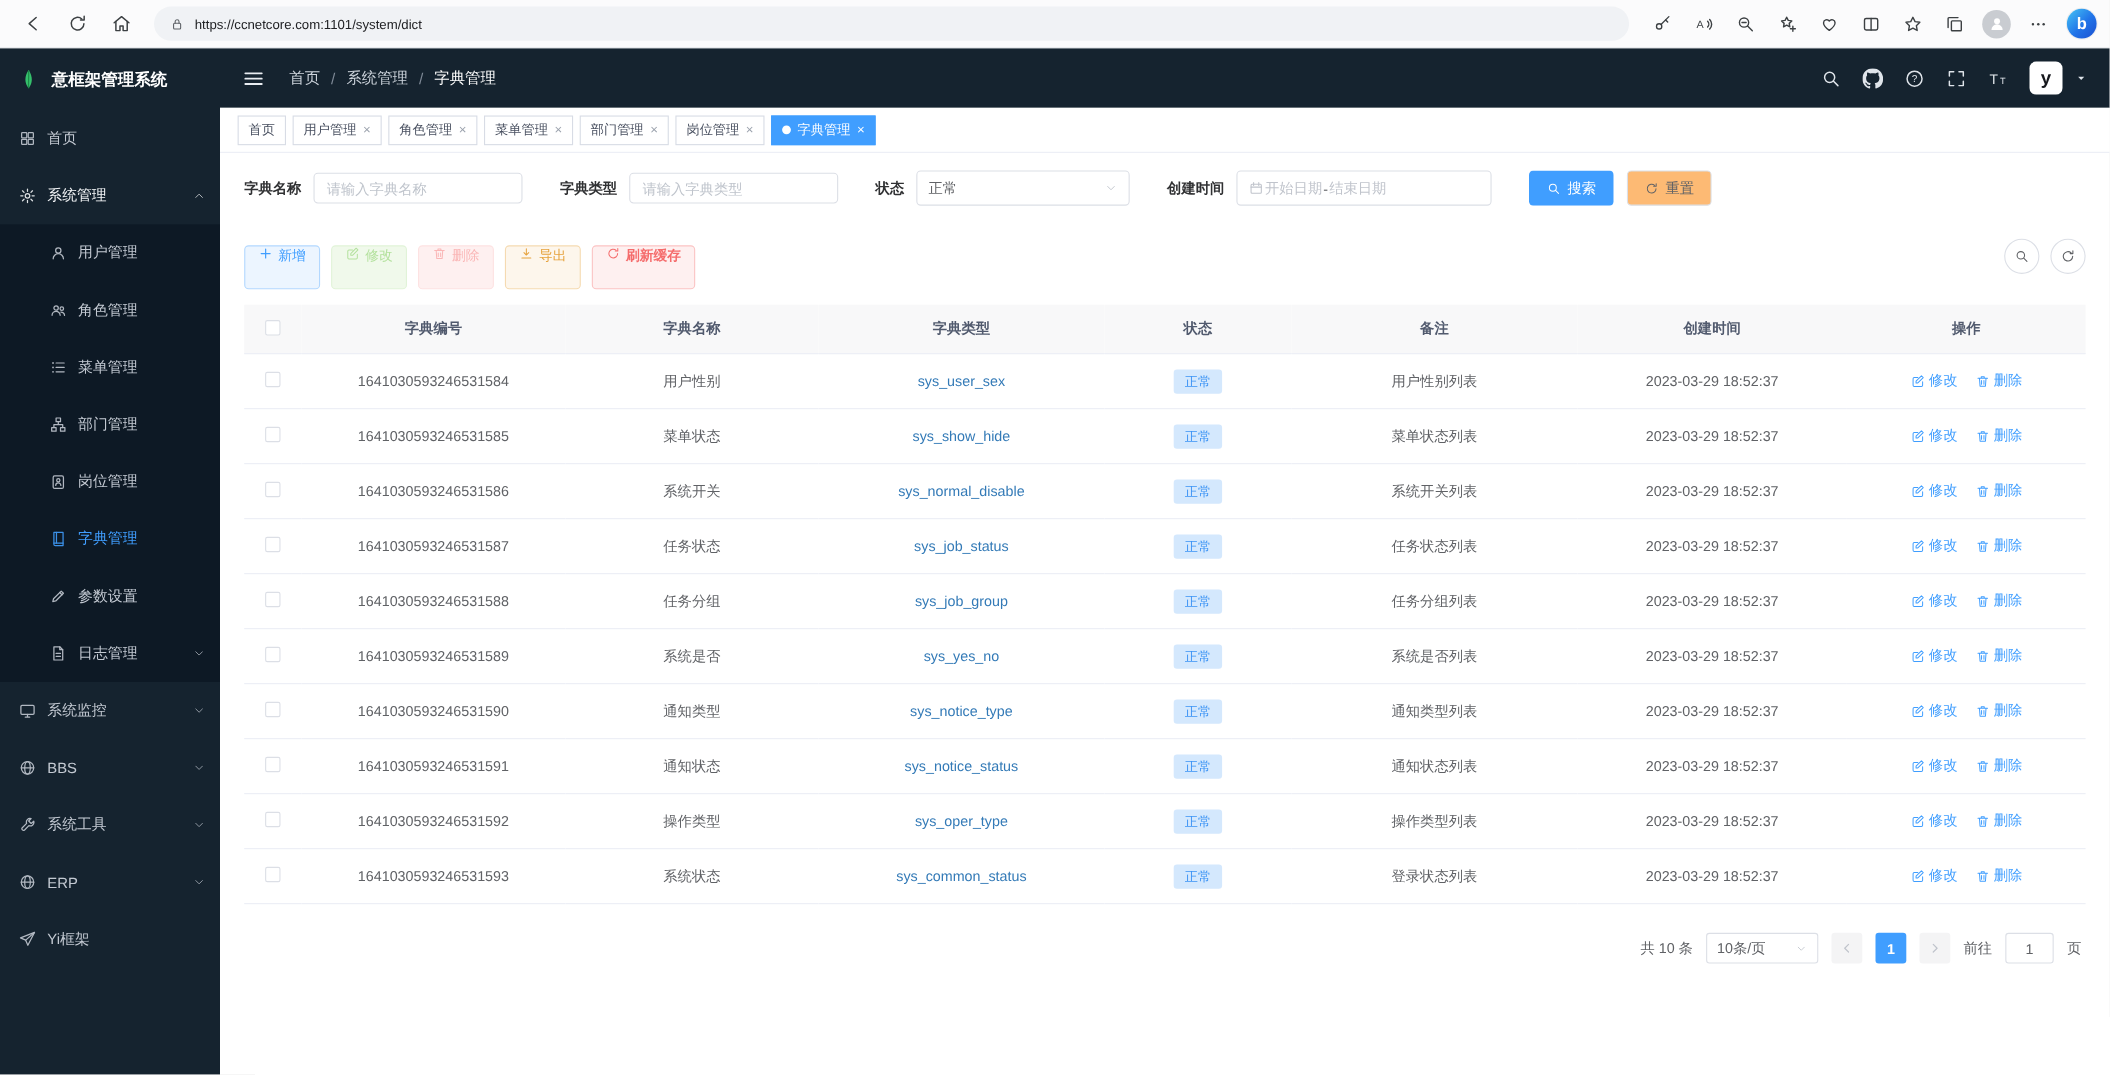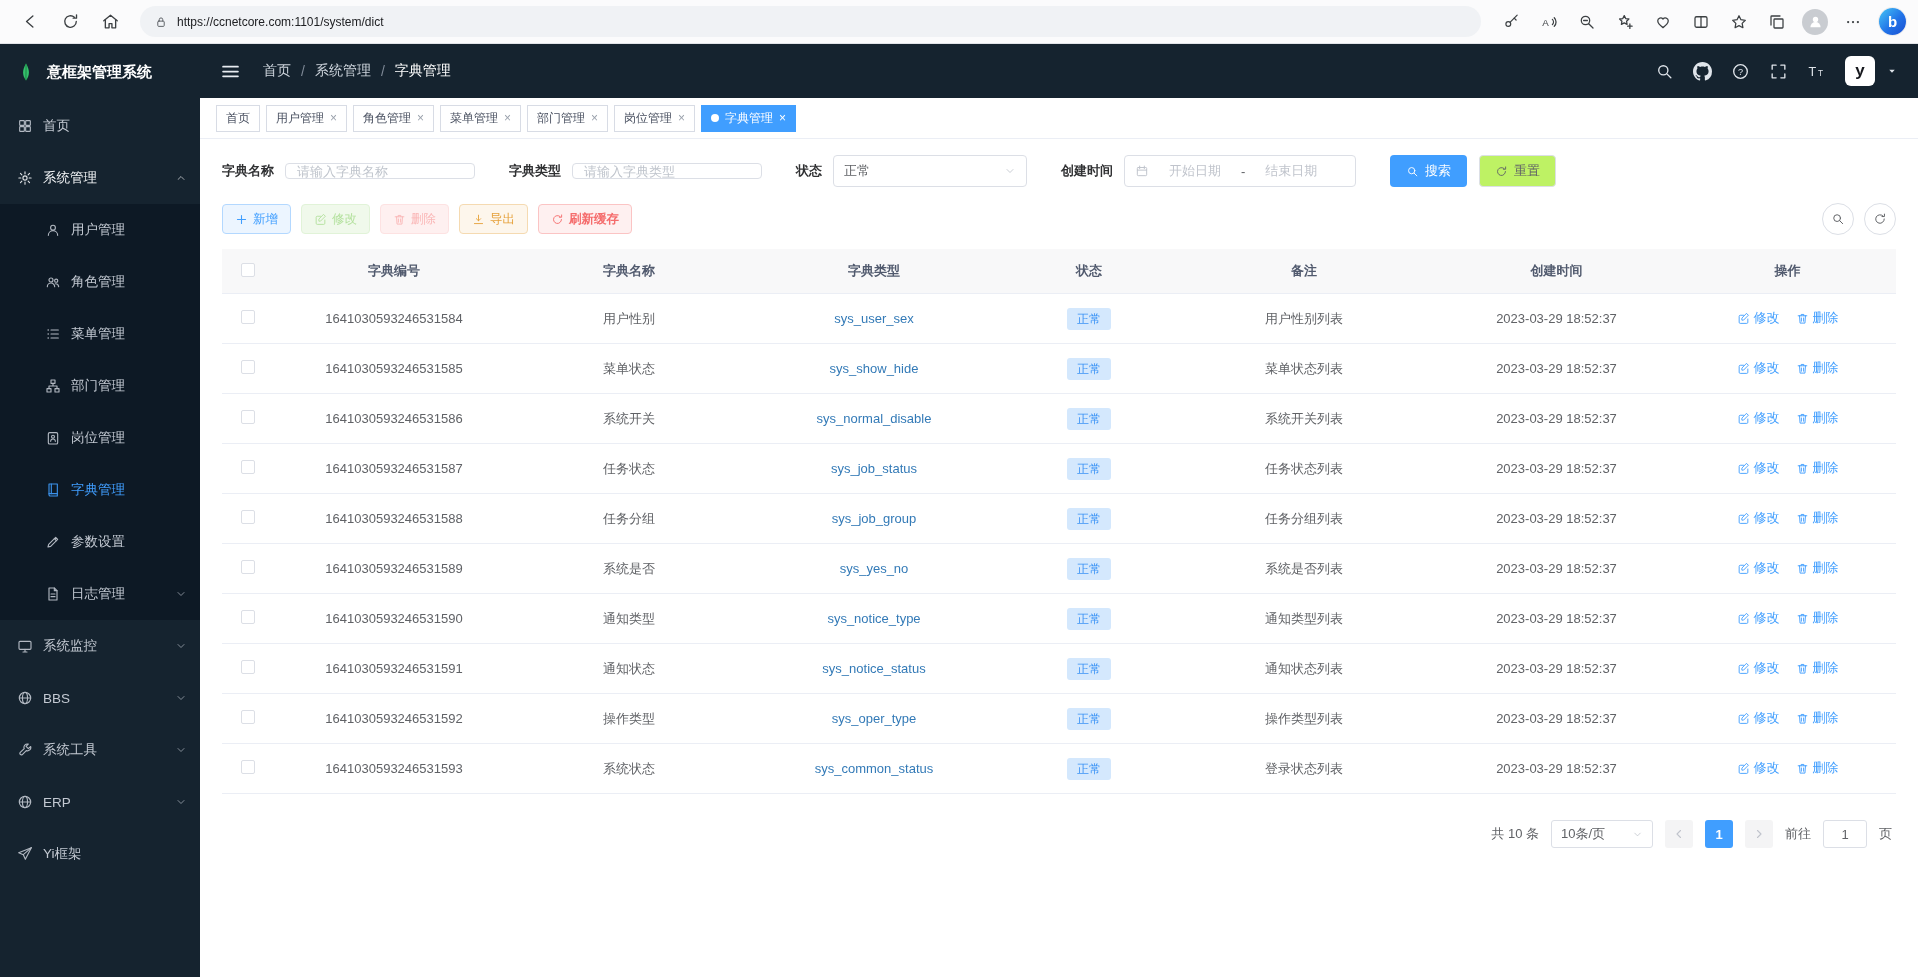--- a/index.html
+++ b/index.html
@@ -48,34 +48,34 @@
   .tab{height:27px;display:inline-flex;align-items:center;gap:6px;padding:0 9px;border:1px solid #d8dce5;background:#fff;font-size:12px;color:#495060;cursor:pointer;box-sizing:border-box;}
   .tab .x{font-size:12px;color:#9aa1ac;line-height:1;cursor:pointer;}
   .tab.active{background:#409eff;border-color:#409eff;color:#fff;}
   .tab.active .dot{width:8px;height:8px;background:#fff;border-radius:50%;display:inline-block;}
   .tab.active .x{color:#fff;}
 
   
   .filters{display:flex;align-items:center;padding:16px 22px 12px;flex-wrap:nowrap;}
   .fgroup{display:flex;align-items:center;margin-right:34px;}
   .flabel{font-size:13px;font-weight:700;color:#303133;margin-right:11px;white-space:nowrap;}
-  .finput{width:190px;height:16px;border:1px solid #dcdfe6;border-radius:4px;padding:0 11px;font-size:13px;color:#606266;outline:none;background:#fff;box-sizing:border-box;font-family:inherit;}
+  .finput{width:190px;height:28px;border:1px solid #dcdfe6;border-radius:4px;padding:0 11px;font-size:13px;color:#606266;outline:none;background:#fff;box-sizing:border-box;font-family:inherit;}
   .finput::placeholder{color:#bfc4cc;}
   .fselect{width:194px;height:32px;border:1px solid #dcdfe6;border-radius:4px;display:flex;align-items:center;justify-content:space-between;padding:0 10px;font-size:13px;color:#606266;background:#fff;box-sizing:border-box;cursor:pointer;}
   .fselect svg{width:12px;height:12px;color:#c0c4cc;}
-  .fdate{width:232px;height:32px;border:1px solid #dcdfe6;border-radius:4px;display:flex;align-items:center;gap:20px;padding:0 10px;font-size:13px;color:#c0c4cc;background:#fff;box-sizing:border-box;cursor:pointer;}
+  .fdate{width:232px;height:32px;border:1px solid #dcdfe6;border-radius:4px;display:flex;align-items:center;gap:1px;padding:0 10px;font-size:13px;color:#c0c4cc;background:#fff;box-sizing:border-box;cursor:pointer;}
   .fdate svg{width:14px;height:14px;color:#c0c4cc;}
   .btn{height:32px;border-radius:4px;display:inline-flex;align-items:center;gap:6px;padding:0 15px;font-size:13px;cursor:pointer;border:1px solid transparent;box-sizing:border-box;}
   .btn svg{width:13px;height:13px;}
   .btn-primary{background:#409eff;color:#fff;}
-  .btn-plain{background:#bef264;border-color:#dcdfe6;color:#606266;margin-left:12px;}
+  .btn-plain{background:#fdba74;border-color:#dcdfe6;color:#606266;margin-left:12px;}
 
   
   .toolbar{display:flex;align-items:center;padding:4px 22px 14px;}
-  .tbtn{height:30px;border-radius:4px;display:inline-flex;align-items:center;gap:5px;padding:0 12px;font-size:12.5px;margin-right:10px;cursor:pointer;border:1px solid;box-sizing:border-box;}
+  .tbtn{height:40px;border-radius:4px;display:inline-flex;gap:5px;padding:0 12px;font-size:12.5px;margin-right:10px;cursor:pointer;border:1px solid;box-sizing:border-box;margin-top:20px;}
   .tbtn svg{width:13px;height:13px;}
   .tbtn-add{color:#409eff;background:#ecf5ff;border-color:#b3d8ff;}
   .tbtn-edit{color:#b3e19d;background:#f0f9eb;border-color:#e1f3d8;cursor:not-allowed;}
   .tbtn-del{color:#fab6b6;background:#fef0f0;border-color:#fde2e2;cursor:not-allowed;}
   .tbtn-exp{color:#e6a23c;background:#fdf6ec;border-color:#f5dab1;}
   .tbtn-cache{color:#f56c6c;background:#fef0f0;border-color:#fbc4c4;font-weight:bold;}
   .tool-right{margin-left:auto;display:flex;gap:10px;}
   .circle-btn{width:30px;height:30px;border:1px solid #dcdfe6;border-radius:50%;display:flex;align-items:center;justify-content:center;color:#606266;background:#fff;cursor:pointer;}
   .circle-btn svg{width:14px;height:14px;}
 

